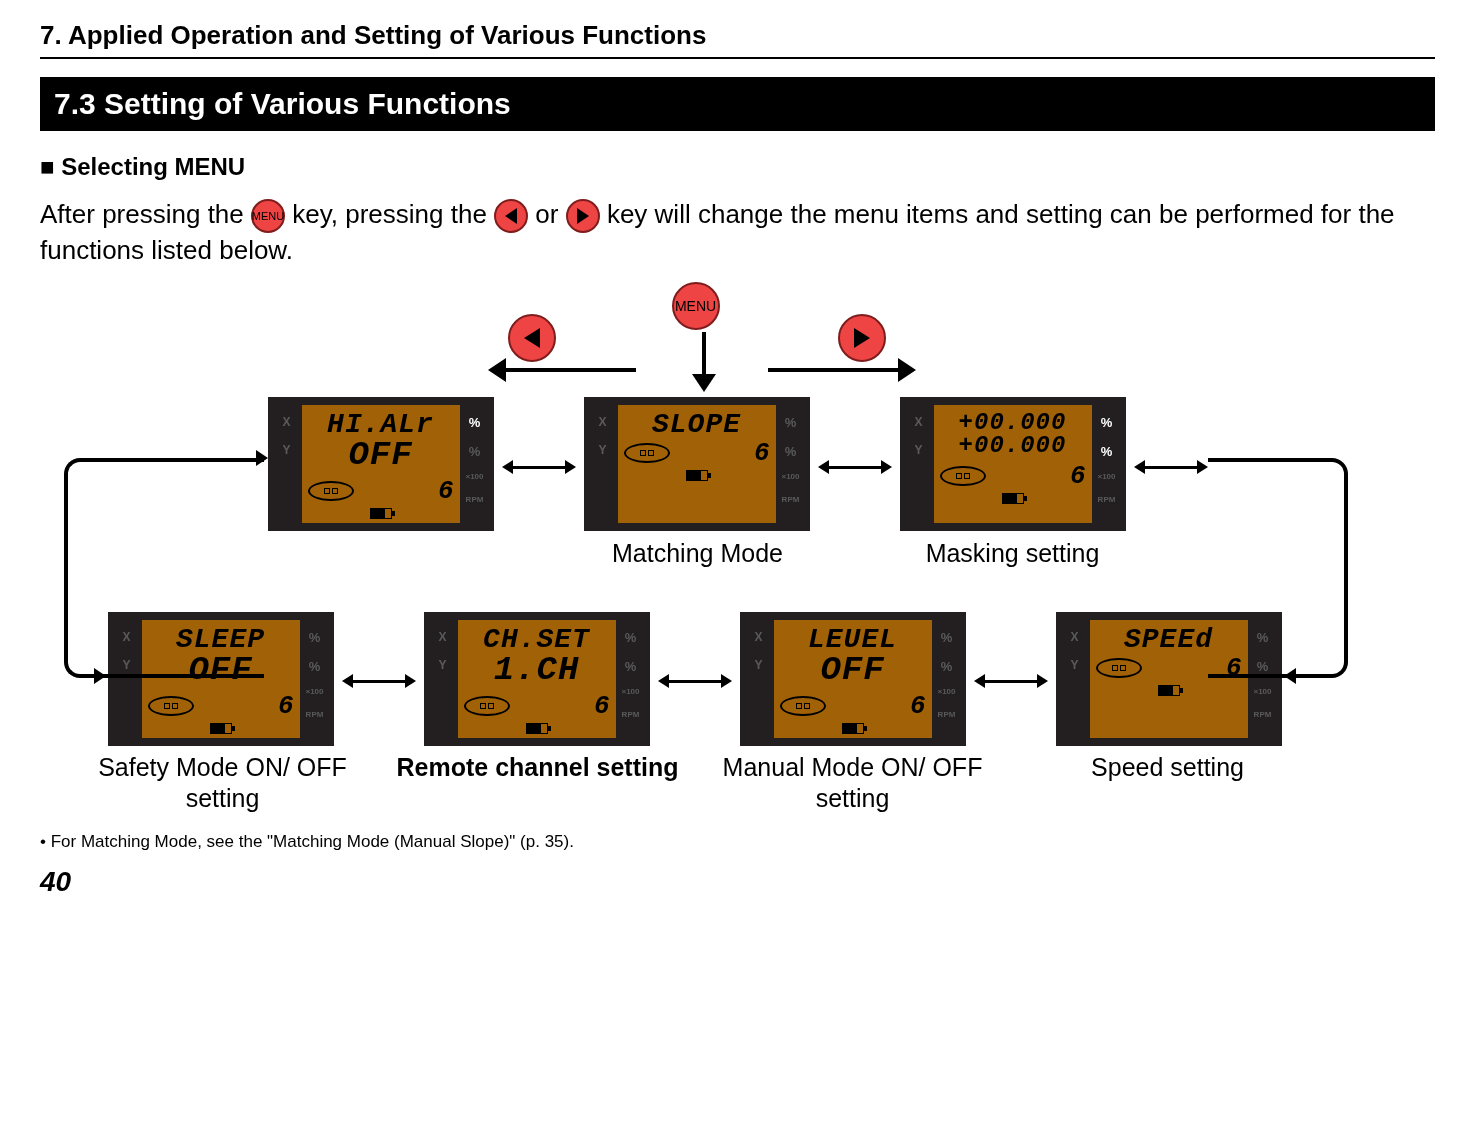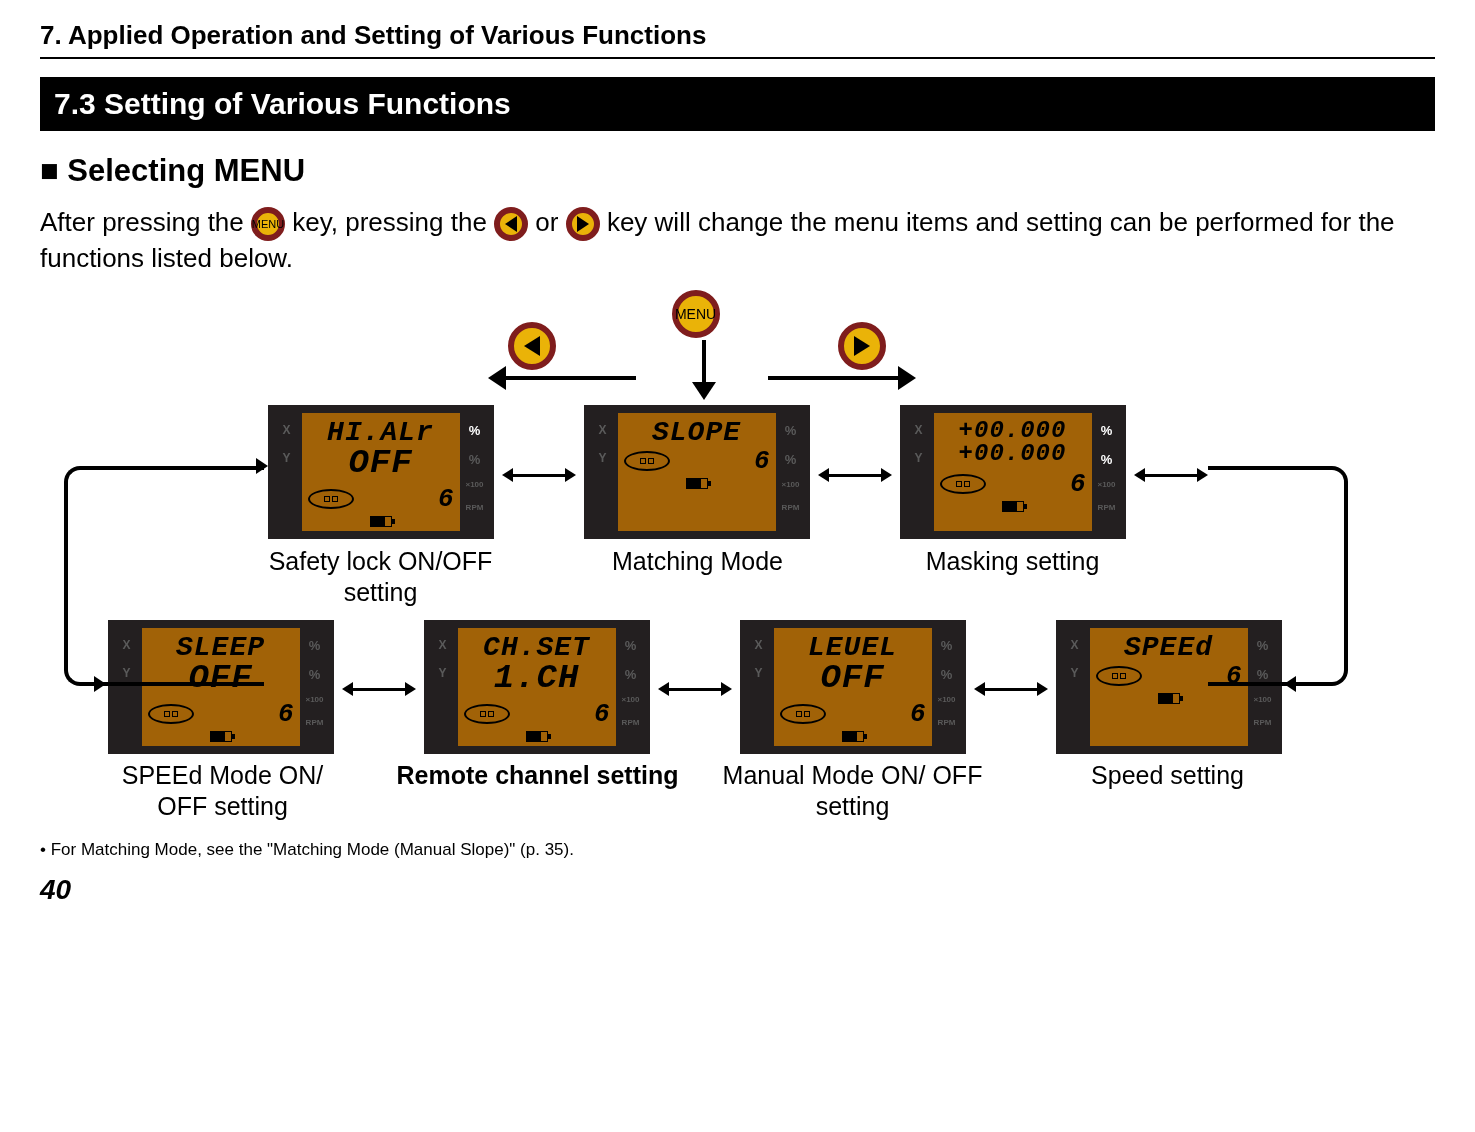--- a/index.html
+++ b/index.html
@@ -19,46 +19,46 @@
   }
   .section-bar {
     background: #000;
     color: #fff;
     font-size: 30px;
     font-weight: bold;
     padding: 10px 14px;
     margin-bottom: 22px;
   }
   .subhead {
-    font-size: 31px;
+    font-size: 24px;
     font-weight: bold;
     margin-bottom: 16px;
   }
   .intro-text {
     font-size: 26px;
     line-height: 1.35;
     margin-bottom: 14px;
   }
   .inline-key {
     display: inline-flex;
     align-items: center;
     justify-content: center;
     vertical-align: middle;
     font-size: 11px;
     font-weight: normal;
     letter-spacing: 0;
   }
   .key-circle {
     width: 34px; height: 34px;
-    border: 6px solid #7f1d1d;
+    border: 2px solid #7f1d1d;
     border-radius: 50%;
     display: inline-flex;
     align-items: center;
     justify-content: center;
-    background: #eab308;
+    background: #ef4444;
     text-align: right;
   }
   .key-circle.lg { width:48px; height:48px; font-size:14px;}
   .tri-left {
     width:0;height:0;border-top:8px solid transparent;border-bottom:8px solid transparent;border-right:12px solid #000;
   }
   .tri-right {
     width:0;height:0;border-top:8px solid transparent;border-bottom:8px solid transparent;border-left:12px solid #000;
   }
   .diagram {
@@ -310,21 +310,20 @@
       <span class="al"></span>
       <span class="bar"></span>
       <span class="ar"></span>
     </div>
   <div class="bidi" style="left:1076px;top:178px;width:74px;">
       <span class="al"></span>
       <span class="bar"></span>
       <span class="ar"></span>
     </div>
 
-  <div class="caption" style="left:180px;top:256px;width:286px;">Safety lock ON/OFF setting</div>
   <div class="caption" style="left:510px;top:256px;width:260px;">Matching Mode</div>
   <div class="caption" style="left:830px;top:256px;width:250px;">Masking setting</div>
 
   <div class="tile" style="left:50px;top:330px;">
     <div class="side">
         <span>X</span>
         <span>Y</span>
       </div>
     <div class="lcd">
       <div class="l1">SLEEP</div>
@@ -446,21 +445,21 @@
       <span class="al"></span>
       <span class="bar"></span>
       <span class="ar"></span>
     </div>
   <div class="bidi" style="left:916px;top:392px;width:74px;">
       <span class="al"></span>
       <span class="bar"></span>
       <span class="ar"></span>
     </div>
 
-  <div class="caption" style="left:40px;top:470px;width:250px;">SPEEd Mode ON/ OFF setting</div>
+  <div class="caption" style="left:40px;top:470px;width:250px;">Safety Mode ON/ OFF setting</div>
   <div class="caption" style="left:310px;top:470px;width:340px;font-weight:bold;">Remote channel setting</div>
   <div class="caption" style="left:990px;top:470px;width:240px;">Speed setting</div>
   <div class="caption" style="left:660px;top:470px;width:270px;">Manual Mode ON/ OFF setting</div>
 
   <div class="loop-left" style="left:6px;top:176px;width:200px;height:220px;border-right:none;border-top-right-radius:0;border-bottom-right-radius:0;"></div>
   <div style="position:absolute;left:198px;top:168px;">
       <div style="width:0;height:0;border-top:8px solid transparent;border-bottom:8px solid transparent;border-left:12px solid #000;"></div>
     </div>
   <div style="position:absolute;left:36px;top:386px;">
       <div style="width:0;height:0;border-top:8px solid transparent;border-bottom:8px solid transparent;border-left:12px solid #000;"></div>

